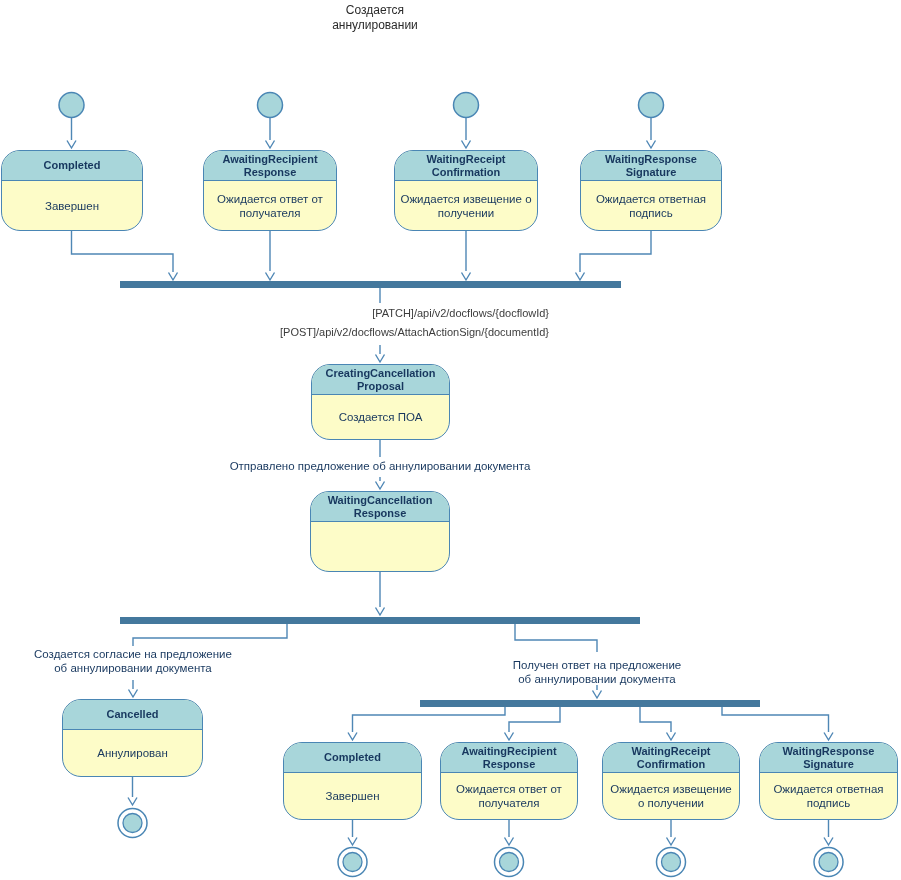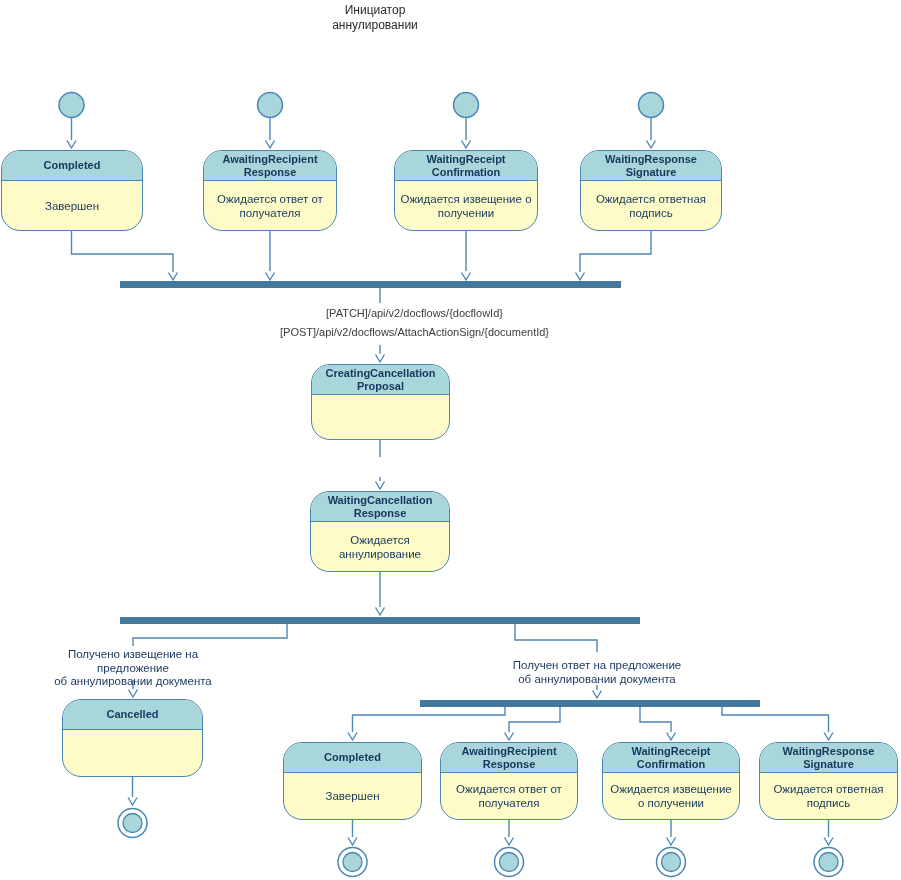--- a/index.html
+++ b/index.html
@@ -26,21 +26,21 @@
     display:flex; align-items:center; justify-content:center;
     text-align:center; padding:1px 3px;
   }
   .state-body {
     flex:1; color:#17375e; font-size:11.5px; line-height:14px;
     display:flex; align-items:center; justify-content:center;
     text-align:center; padding:2px 5px;
   }
   .label { position:absolute; color:#17375e; font-size:11.5px; line-height:13.5px; text-align:center; }
   .label span { display:block; }
-  .api-label { position:absolute; color:#3c3c3c; font-size:11px; line-height:19px; text-align:center; white-space:nowrap; }
+  .api-label { position:absolute; color:#3c3c3c; font-size:11px; line-height:19px; text-align:right; white-space:nowrap; }
   .api-label span { display:block; }
   .title-label { position:absolute; color:#2b2b2b; font-size:12px; line-height:15px; text-align:center; }
   .title-label span { display:block; }
 </style>
 </head>
 <body>
 
 <div class="canvas">
 
   <svg class="connectors">
@@ -95,21 +95,21 @@
     <circle class="final-inner" cx="352.5" cy="862" r="9.5"></circle>
     <circle class="final-outer" cx="509" cy="862" r="14.5"></circle>
     <circle class="final-inner" cx="509" cy="862" r="9.5"></circle>
     <circle class="final-outer" cx="671" cy="862" r="14.5"></circle>
     <circle class="final-inner" cx="671" cy="862" r="9.5"></circle>
     <circle class="final-outer" cx="828.5" cy="862" r="14.5"></circle>
     <circle class="final-inner" cx="828.5" cy="862" r="9.5"></circle>
   </svg>
 
   <div class="title-label" style="left:295px; top:3px; width:160px;">
-    <span>Инициатор</span>
+    <span>Создается</span>
     <span>аннулировании</span>
   </div>
 
   <div class="state" style="left:1px; top:150px; width:142px; height:81px;">
     <div class="state-header">Completed</div>
     <div class="state-body">Завершен</div>
   </div>
   <div class="state" style="left:203px; top:150px; width:134px; height:81px;">
     <div class="state-header">AwaitingRecipient Response</div>
     <div class="state-body">Ожидается ответ от получателя</div>
@@ -123,35 +123,37 @@
     <div class="state-body">Ожидается ответная подпись</div>
   </div>
 
   <div class="api-label" style="left:280px; top:304px;">
     <span>[PATCH]/api/v2/docflows/{docflowId}</span>
     <span>[POST]/api/v2/docflows/AttachActionSign/{documentId}</span>
   </div>
 
   <div class="state" style="left:311px; top:364px; width:139px; height:76px;">
     <div class="state-header">CreatingCancellation Proposal</div>
+    <div class="state-body">Создается ПОА</div>
   </div>
 
+  <div class="label" style="left:225px; top:460px; width:310px; white-space:nowrap;">Отправлено предложение об аннулировании документа</div>
 
   <div class="state" style="left:310px; top:491px; width:140px; height:81px;">
     <div class="state-header">WaitingCancellation Response</div>
-    <div class="state-body">Ожидается аннулирование</div>
   </div>
 
   <div class="label" style="left:33px; top:648px; width:200px;">
-    <span>Получено извещение на предложение</span>
+    <span>Создается согласие на предложение</span>
     <span>об аннулировании документа</span>
   </div>
 
   <div class="state" style="left:62px; top:699px; width:141px; height:78px;">
     <div class="state-header">Cancelled</div>
+    <div class="state-body">Аннулирован</div>
   </div>
 
   <div class="label" style="left:499px; top:659px; width:196px;">
     <span>Получен ответ на предложение</span>
     <span>об аннулировании документа</span>
   </div>
 
   <div class="state" style="left:283px; top:742px; width:139px; height:78px;">
     <div class="state-header">Completed</div>
     <div class="state-body">Завершен</div>

